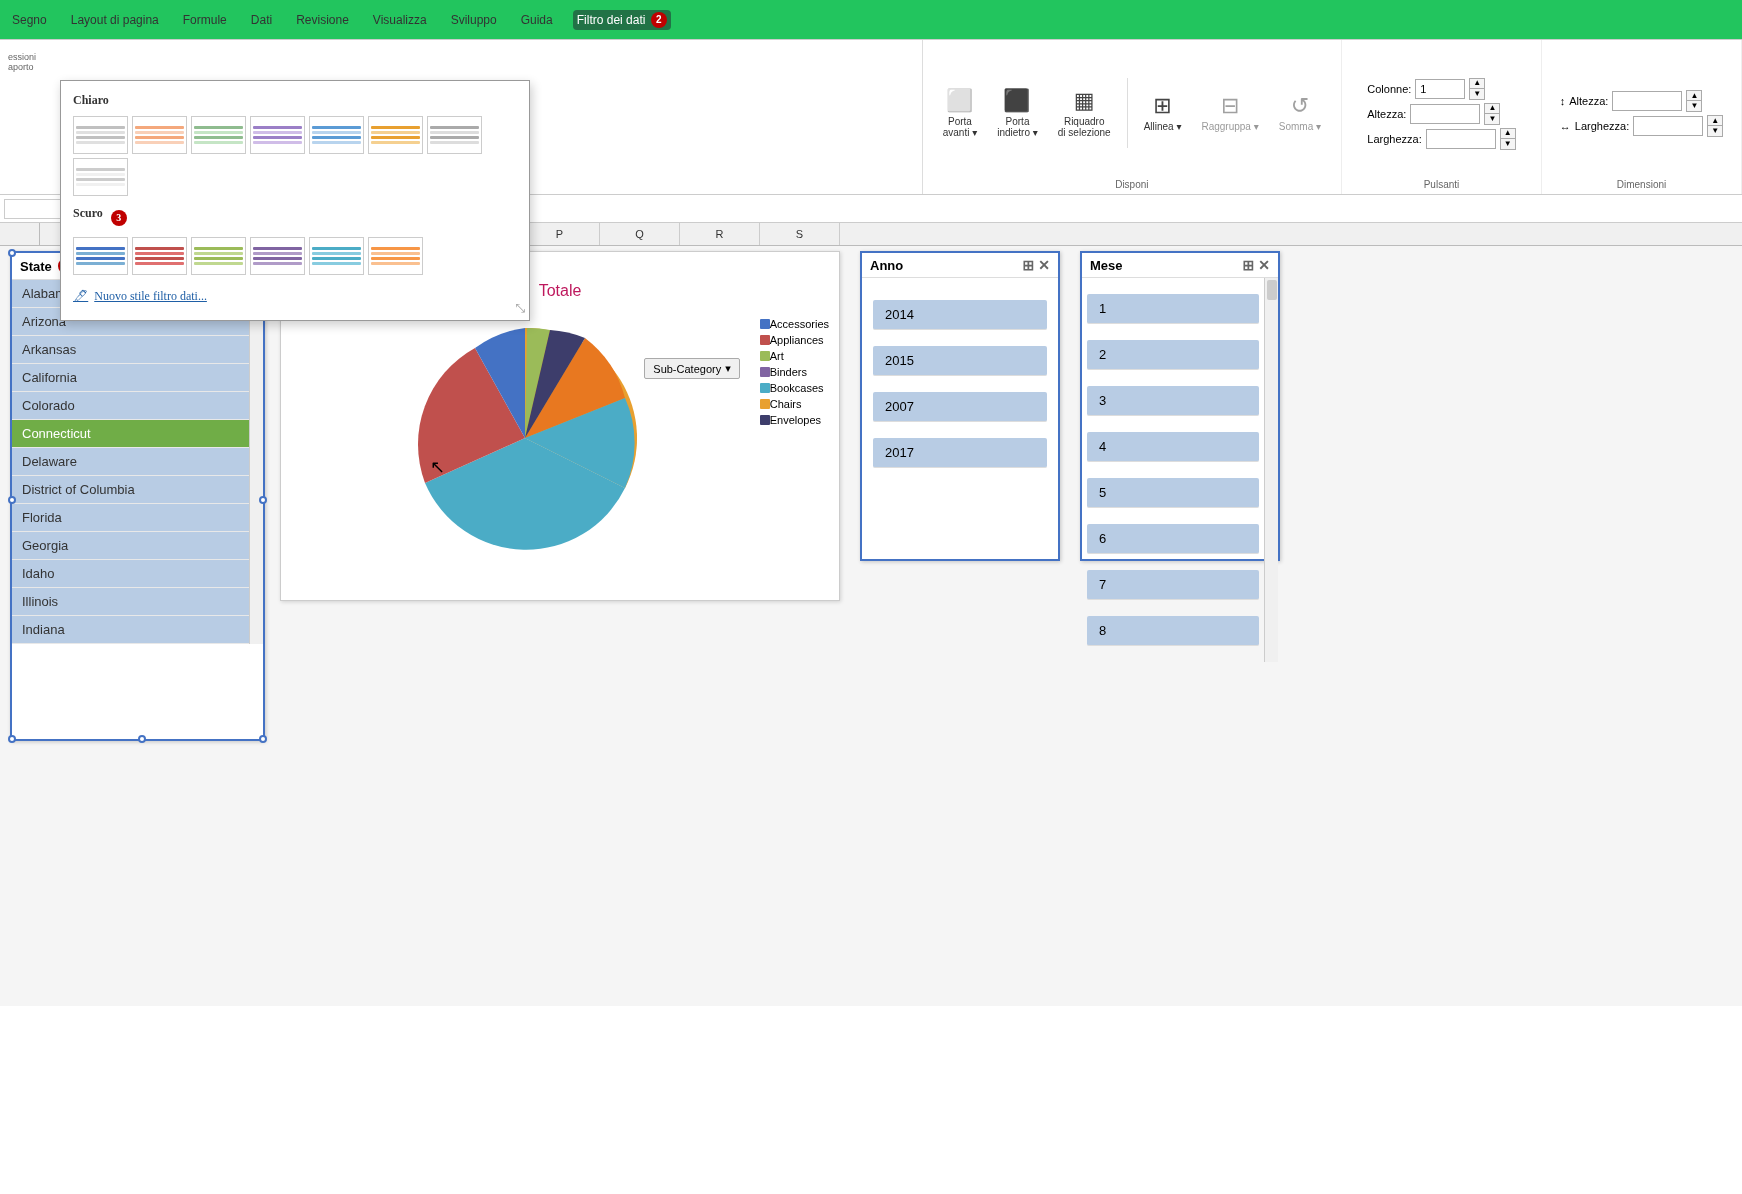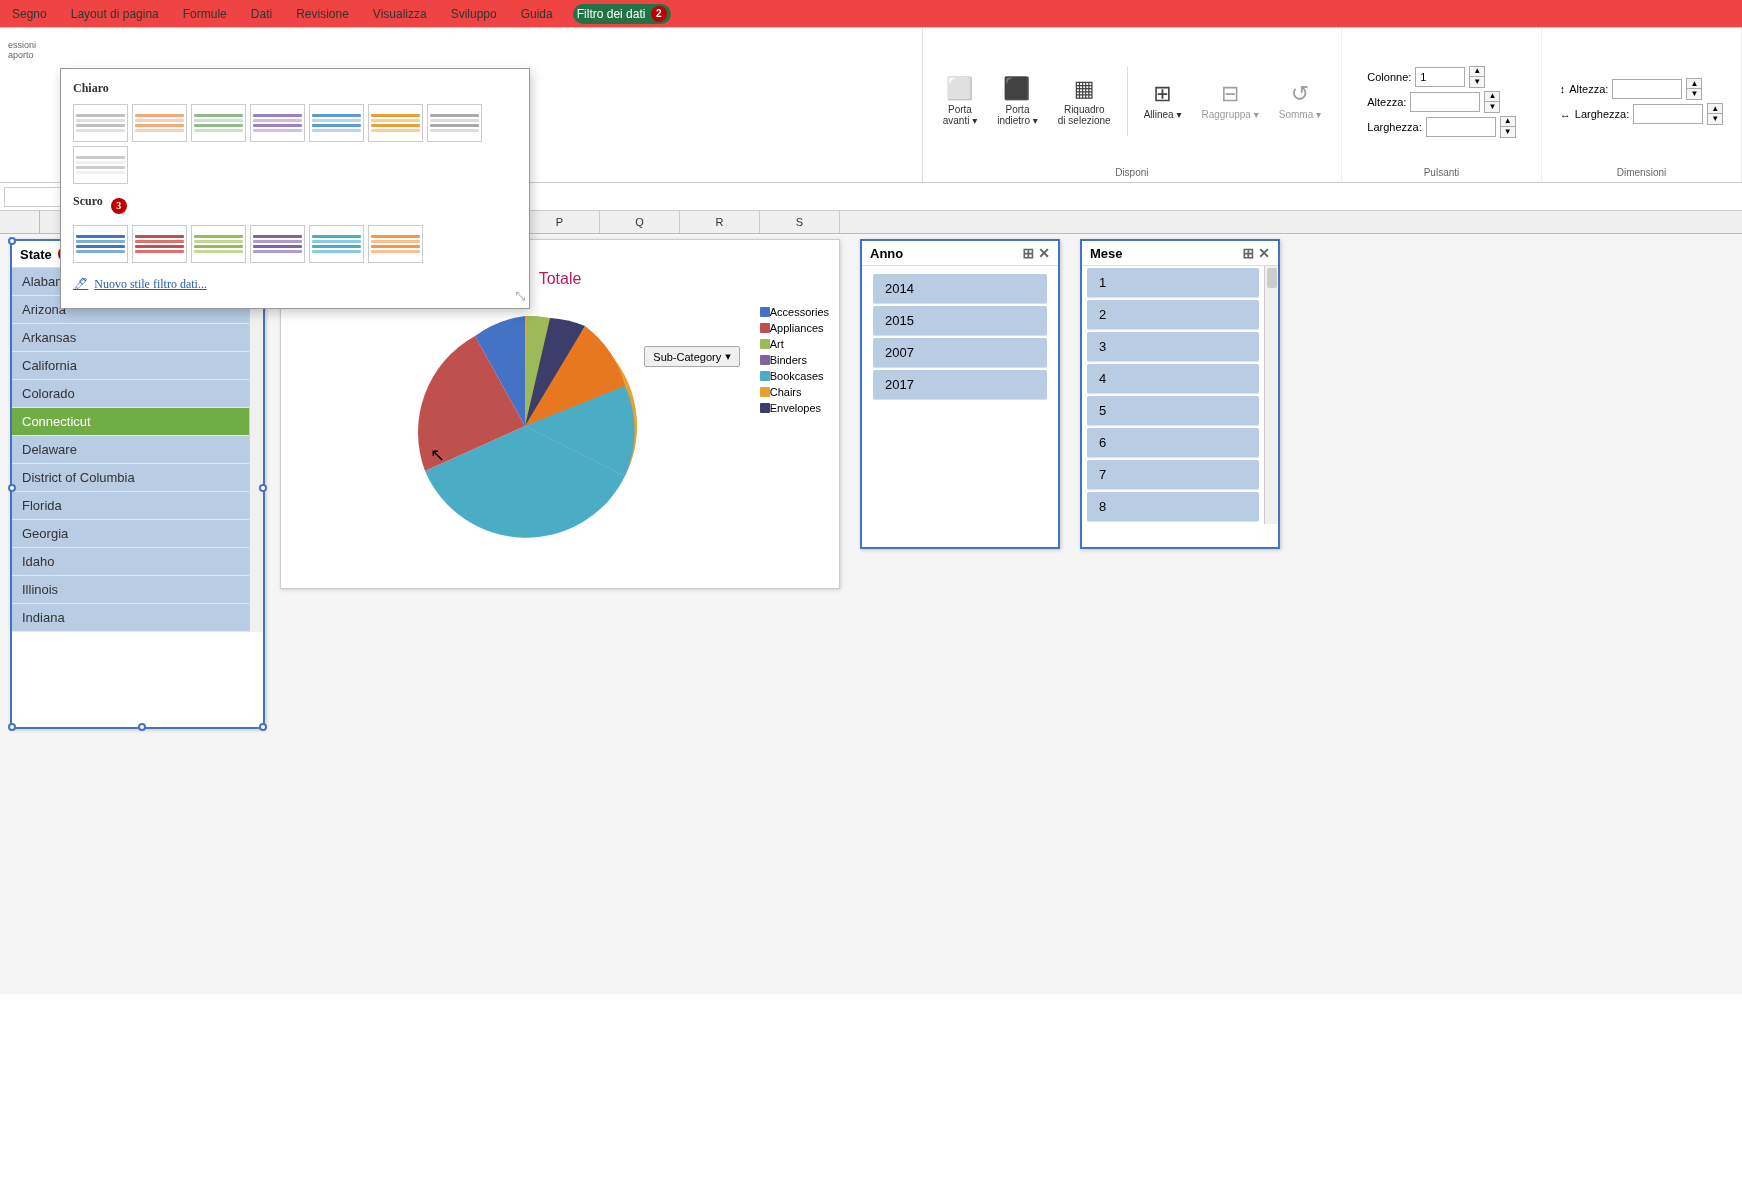--- a/index.html
+++ b/index.html
@@ -1,24 +1,24 @@
 <!DOCTYPE html>
 <html><head>
   <meta charset="utf-8">
   <style>
     * { box-sizing: border-box; margin: 0; padding: 0; }
     body { font-family: 'Segoe UI', Arial, sans-serif; font-size: 13px; background: #fff; overflow: hidden; width: 1742px; height: 1194px; }
 
     
     .menubar {
-      display: flex; align-items: center; height: 28px; background: #ef4444;
+      display: flex; align-items: center; height: 40px; background: #22c55e;
       border-bottom: 1px solid #ccc; padding: 0 8px; gap: 16px;
     }
     .menubar-item { font-size: 12px; color: #333; cursor: pointer; padding: 2px 4px; }
-    .menubar-item.active { background: #217346; color: #fff; border-radius: 10px; }
+    .menubar-item.active { background: #217346; color: #fff; border-radius: 4px; }
     .notification-badge {
       display: inline-flex; align-items: center; justify-content: center;
       width: 16px; height: 16px; background: #c00000; color: #fff;
       border-radius: 50%; font-size: 10px; font-weight: bold; margin-left: 2px;
     }
 
     
     .ribbon {
       background: #fff; border-bottom: 1px solid #ccc; height: 155px; position: relative;
     }
@@ -237,21 +237,21 @@
     
     .spreadsheet-cols {
       display: flex; background: #f0f0f0; border-bottom: 1px solid #bbb;
       position: relative; z-index: 1;
     }
     .row-num-header { width: 40px; border-right: 1px solid #bbb; }
 
     
     .anno-item {
       background: #b8cce4; border-bottom: 1px solid #ddd; padding: 7px 12px;
-      font-size: 13px; cursor: pointer; margin: 2px 5px; border-radius: 2px;
+      font-size: 13px; cursor: pointer; margin: 16px 5px; border-radius: 2px;
     }
   </style>
 </head>
 <body>
 
 <div class="menubar">
   <span class="menubar-item">Segno</span>
   <span class="menubar-item">Layout di pagina</span>
   <span class="menubar-item">Formule</span>
   <span class="menubar-item">Dati</span>

